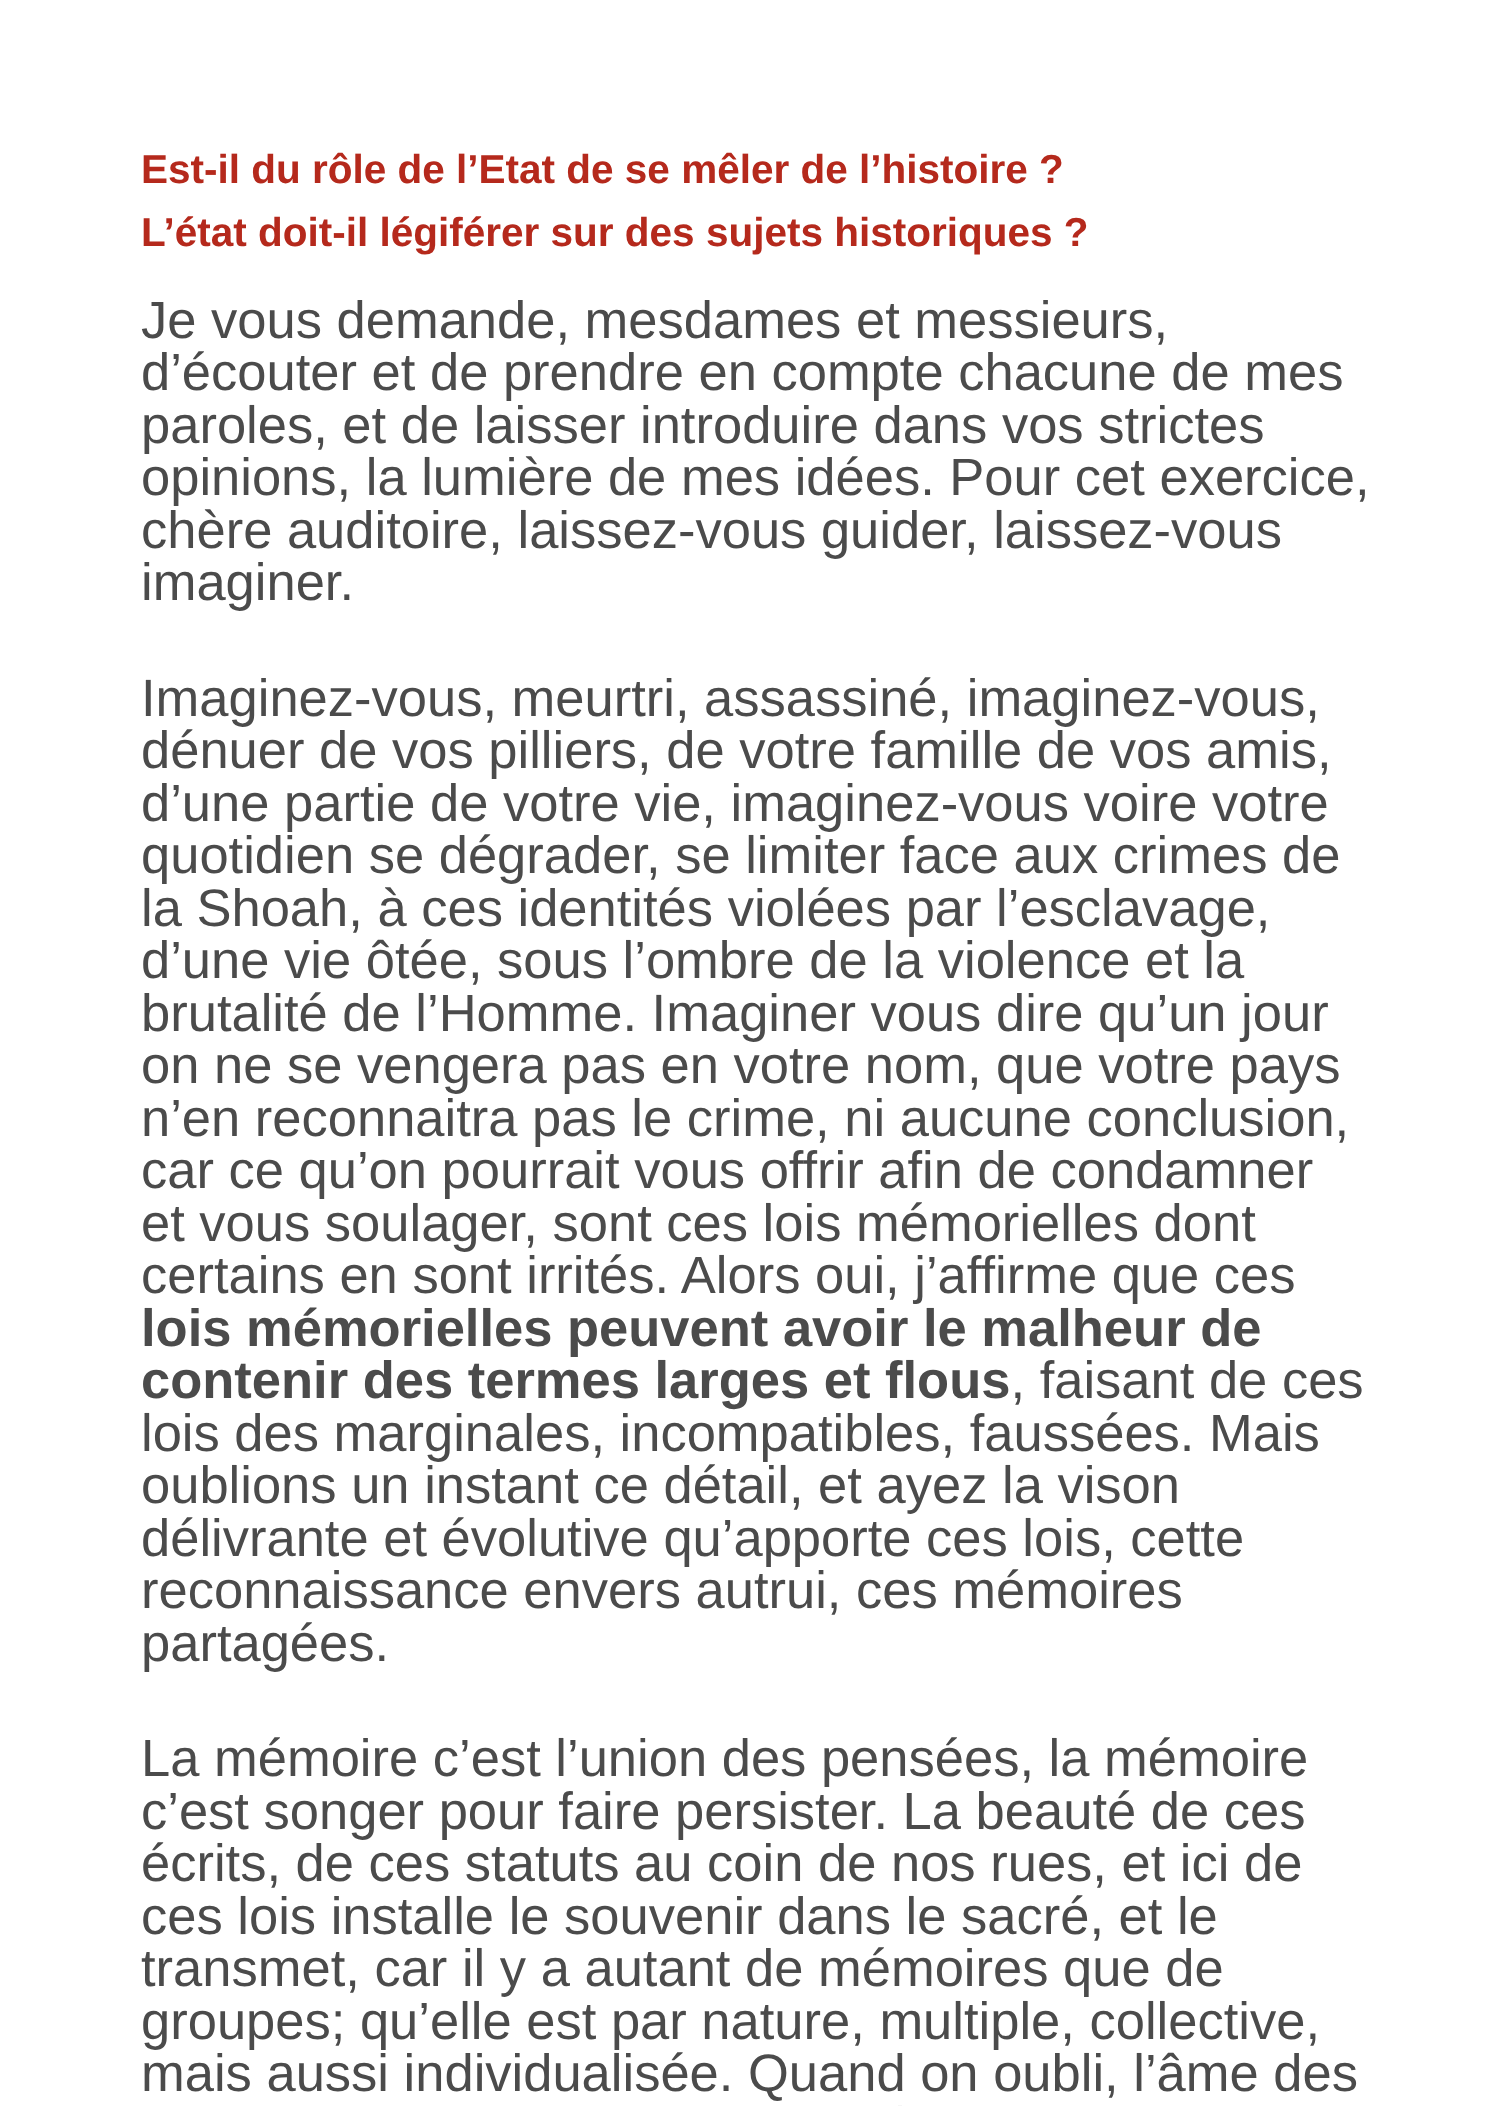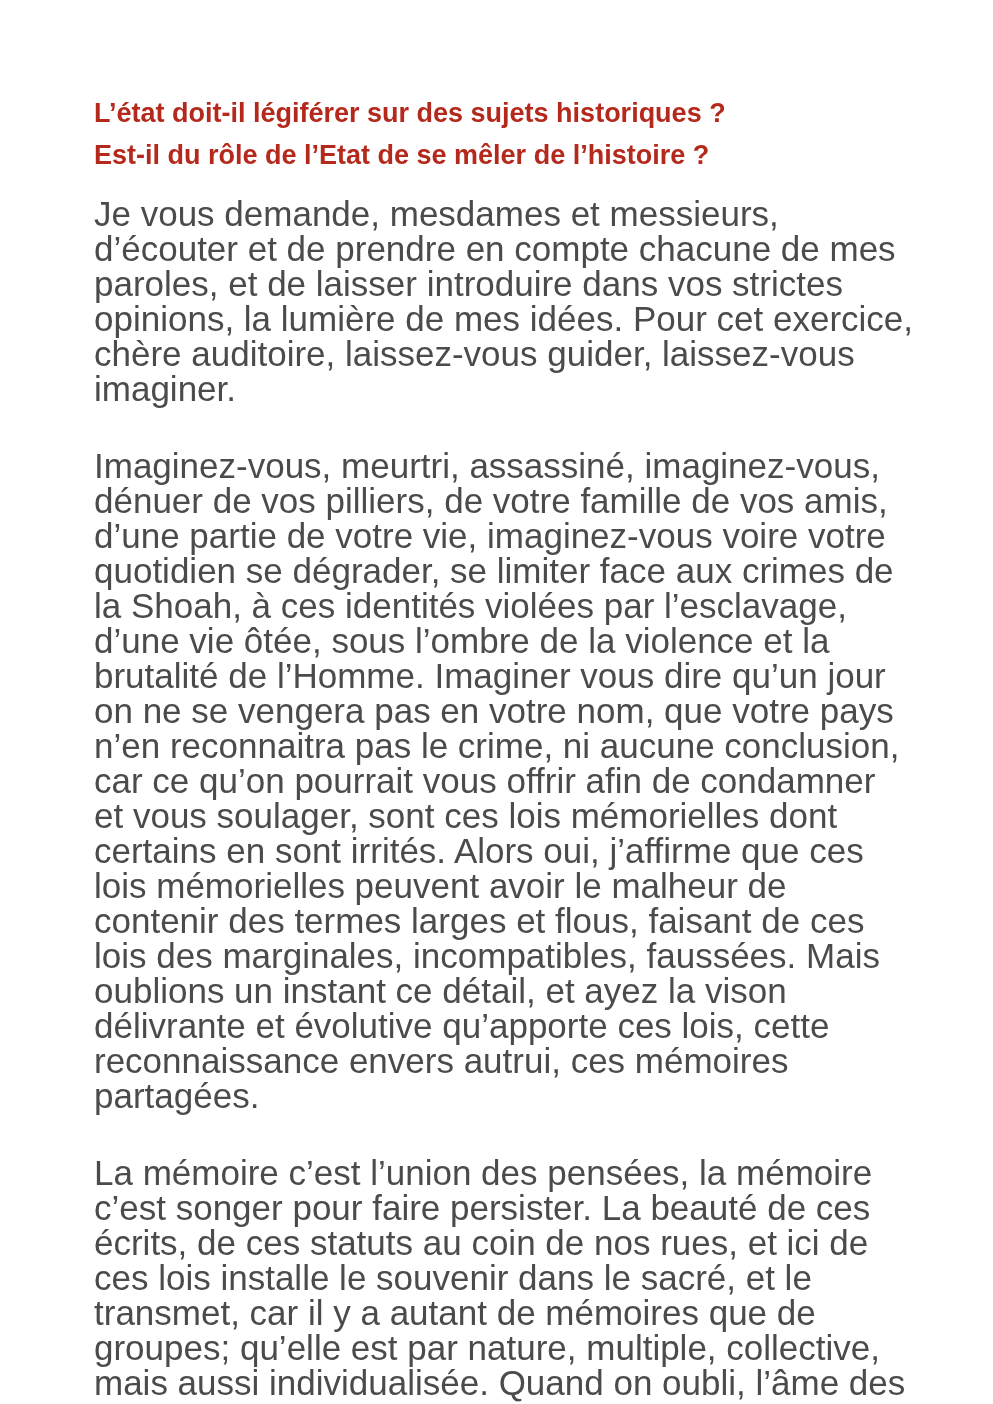--- a/index.html
+++ b/index.html
@@ -26,30 +26,30 @@
     font-weight:700;
     color:var(--heading-text);
   }
   .doc-heading .heading-line{display:block;}
   .doc-paragraph{
     margin:0 0 42px 0;
     font-size:35px;
     line-height:35px;
     font-weight:400;
   }
-  .doc-paragraph .bold-run{font-weight:400;}
+  .doc-paragraph .bold-run{font-weight:700;}
 </style>
 </head>
 <body>
 
 <div class="page">
 
   <h1 class="doc-heading">
+    <span class="heading-line">Est-il du rôle de l’Etat de se mêler de l’histoire ?</span>
     <span class="heading-line">L’état doit-il légiférer sur des sujets historiques ?</span>
-    <span class="heading-line">Est-il du rôle de l’Etat de se mêler de l’histoire ?</span>
   </h1>
 
   <p class="doc-paragraph">Je vous demande, mesdames et messieurs, d’écouter et de prendre en compte chacune de mes paroles, et de laisser introduire dans vos strictes opinions, la lumière de mes idées. Pour cet exercice, chère auditoire, laissez-vous guider, laissez-vous imaginer.</p>
 
   <p class="doc-paragraph"><span>Imaginez-vous, meurtri, assassiné, imaginez-vous, dénuer de vos pilliers, de votre famille de vos amis, d’une partie de votre vie, imaginez-vous voire votre quotidien se dégrader, se limiter face aux crimes de la Shoah, à ces identités violées par l’esclavage, d’une vie ôtée, sous l’ombre de la violence et la brutalité de l’Homme. Imaginer vous dire qu’un jour on ne se vengera pas en votre nom, que votre pays n’en reconnaitra pas le crime, ni aucune conclusion, car ce qu’on pourrait vous offrir afin de condamner et vous soulager, sont ces lois mémorielles dont certains en sont irrités. Alors oui, j’affirme que ces </span><span class="bold-run">lois mémorielles peuvent avoir le malheur de contenir des termes larges et flous</span><span>, faisant de ces lois des marginales, incompatibles, faussées. Mais oublions un instant ce détail, et ayez la vison délivrante et évolutive qu’apporte ces lois, cette reconnaissance envers autrui, ces mémoires partagées.</span></p>
 
   <p class="doc-paragraph">La mémoire c’est l’union des pensées, la mémoire c’est songer pour faire persister. La beauté de ces écrits, de ces statuts au coin de nos rues, et ici de ces lois installe le souvenir dans le sacré, et le transmet, car il y a autant de mémoires que de groupes; qu’elle est par nature, multiple, collective, mais aussi individualisée. Quand on oubli, l’âme des victimes disparait, quand on oublie, une part de l’histoire s’amenuit. Ainsi oublier et ne pas commémorer à</p>
 
 </div>
 

